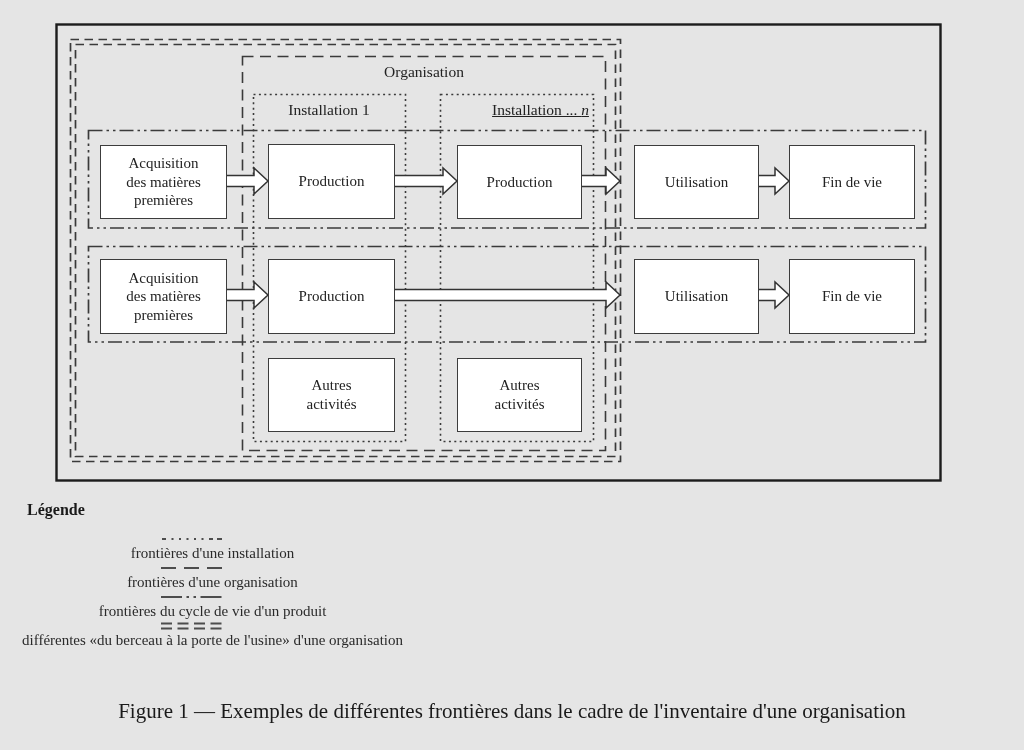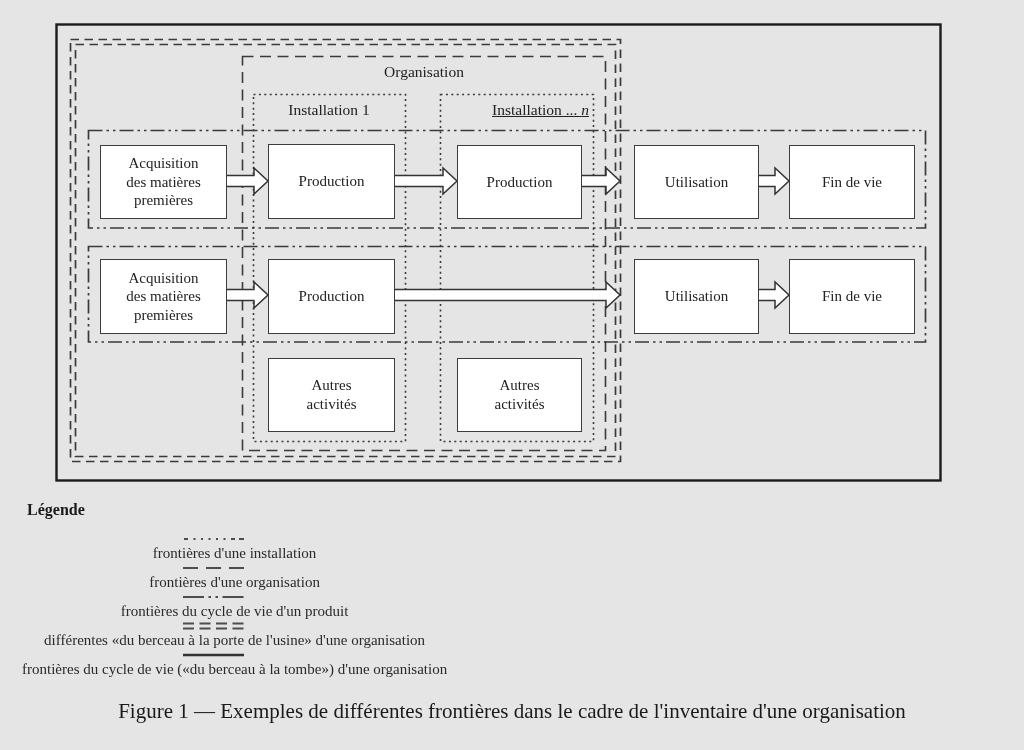--- a/index.html
+++ b/index.html
@@ -102,23 +102,17 @@
       </svg>
       <span class="legend-label">frontières du cycle de vie d'un produit</span>
     </div>
     <div class="legend-row">
       <svg class="legend-sample" width="62" height="12" viewBox="0 0 62 12">
         <line x1="0" y1="3.5" x2="61" y2="3.5" stroke="#4d4d4d" stroke-width="2.2" stroke-dasharray="11 5.5"></line>
         <line x1="0" y1="8.5" x2="61" y2="8.5" stroke="#4d4d4d" stroke-width="2.2" stroke-dasharray="11 5.5"></line>
       </svg>
       <span class="legend-label">différentes «du berceau à la porte de l'usine» d'une organisation</span>
     </div>
-    <div class="legend-row">
-      <svg class="legend-sample" width="62" height="12" viewBox="0 0 62 12">
-        <line x1="0" y1="6" x2="61" y2="6" stroke="#333333" stroke-width="2.5"></line>
-      </svg>
-      <span class="legend-label">frontières du cycle de vie («du berceau à la tombe») d'une organisation</span>
-    </div>
   </div>
 
   <div class="caption">Figure 1 — Exemples de différentes frontières dans le cadre de l'inventaire d'une organisation</div>
 
 </div>
 
 </body></html>

